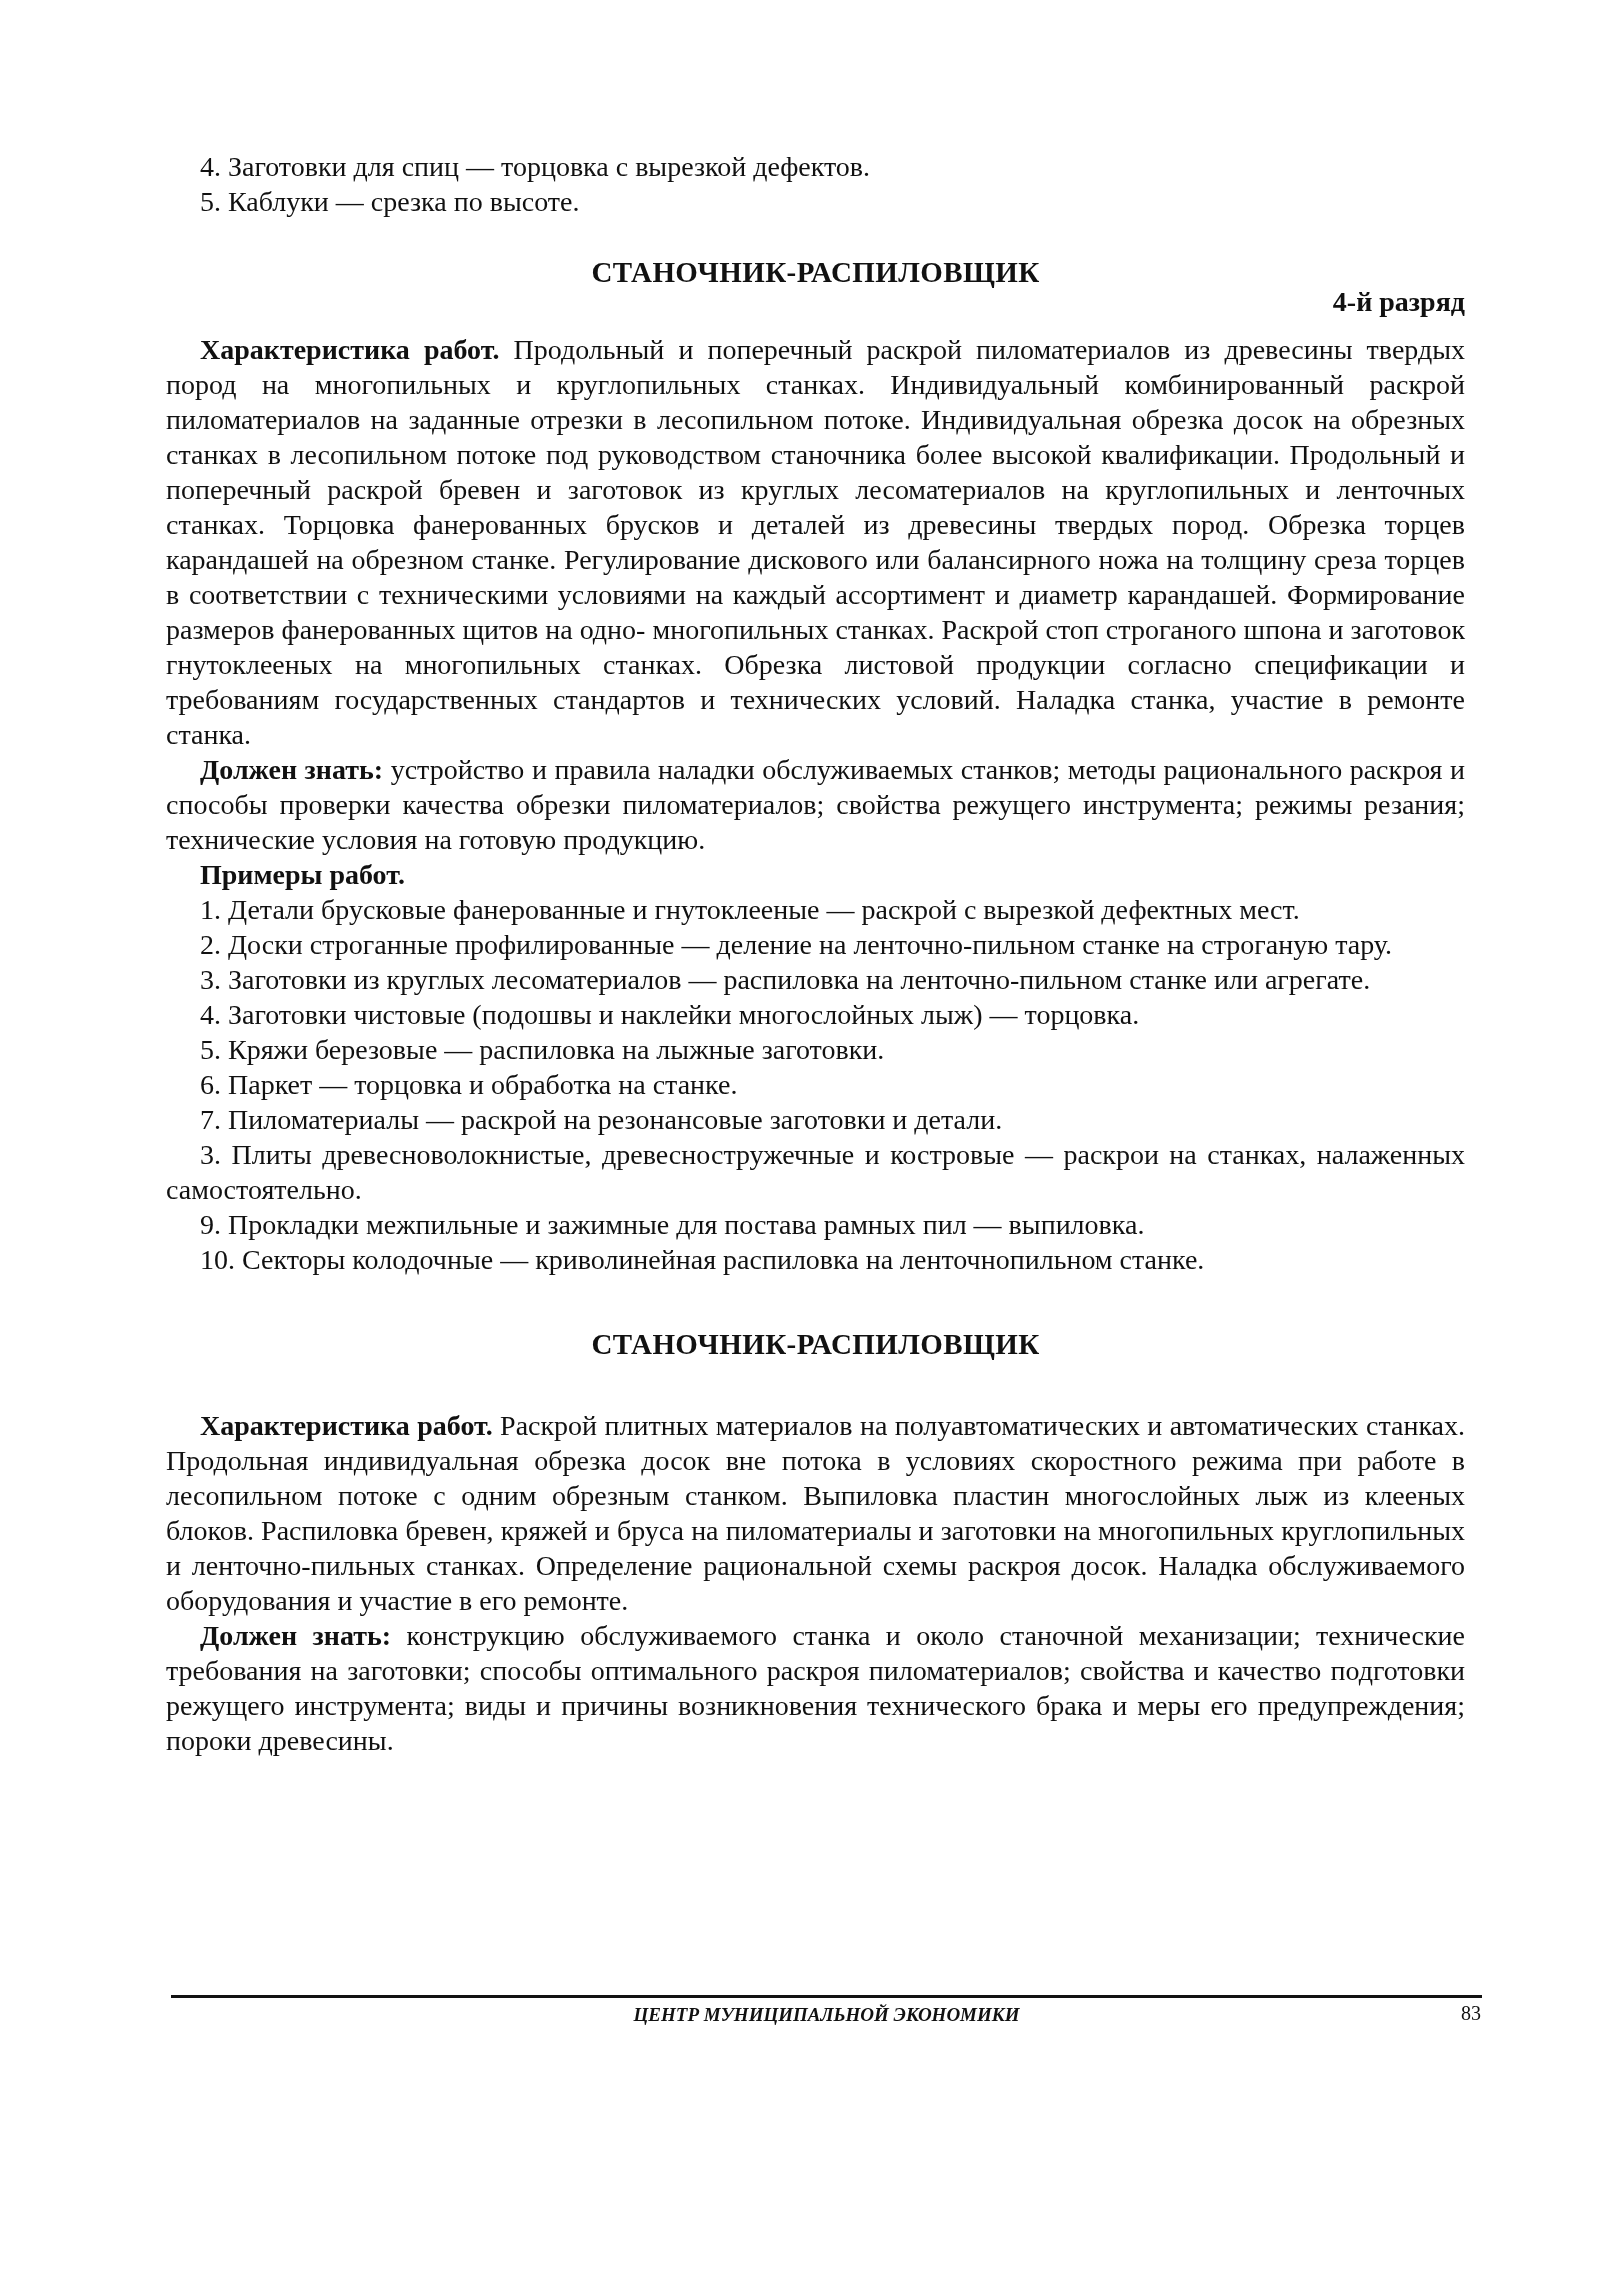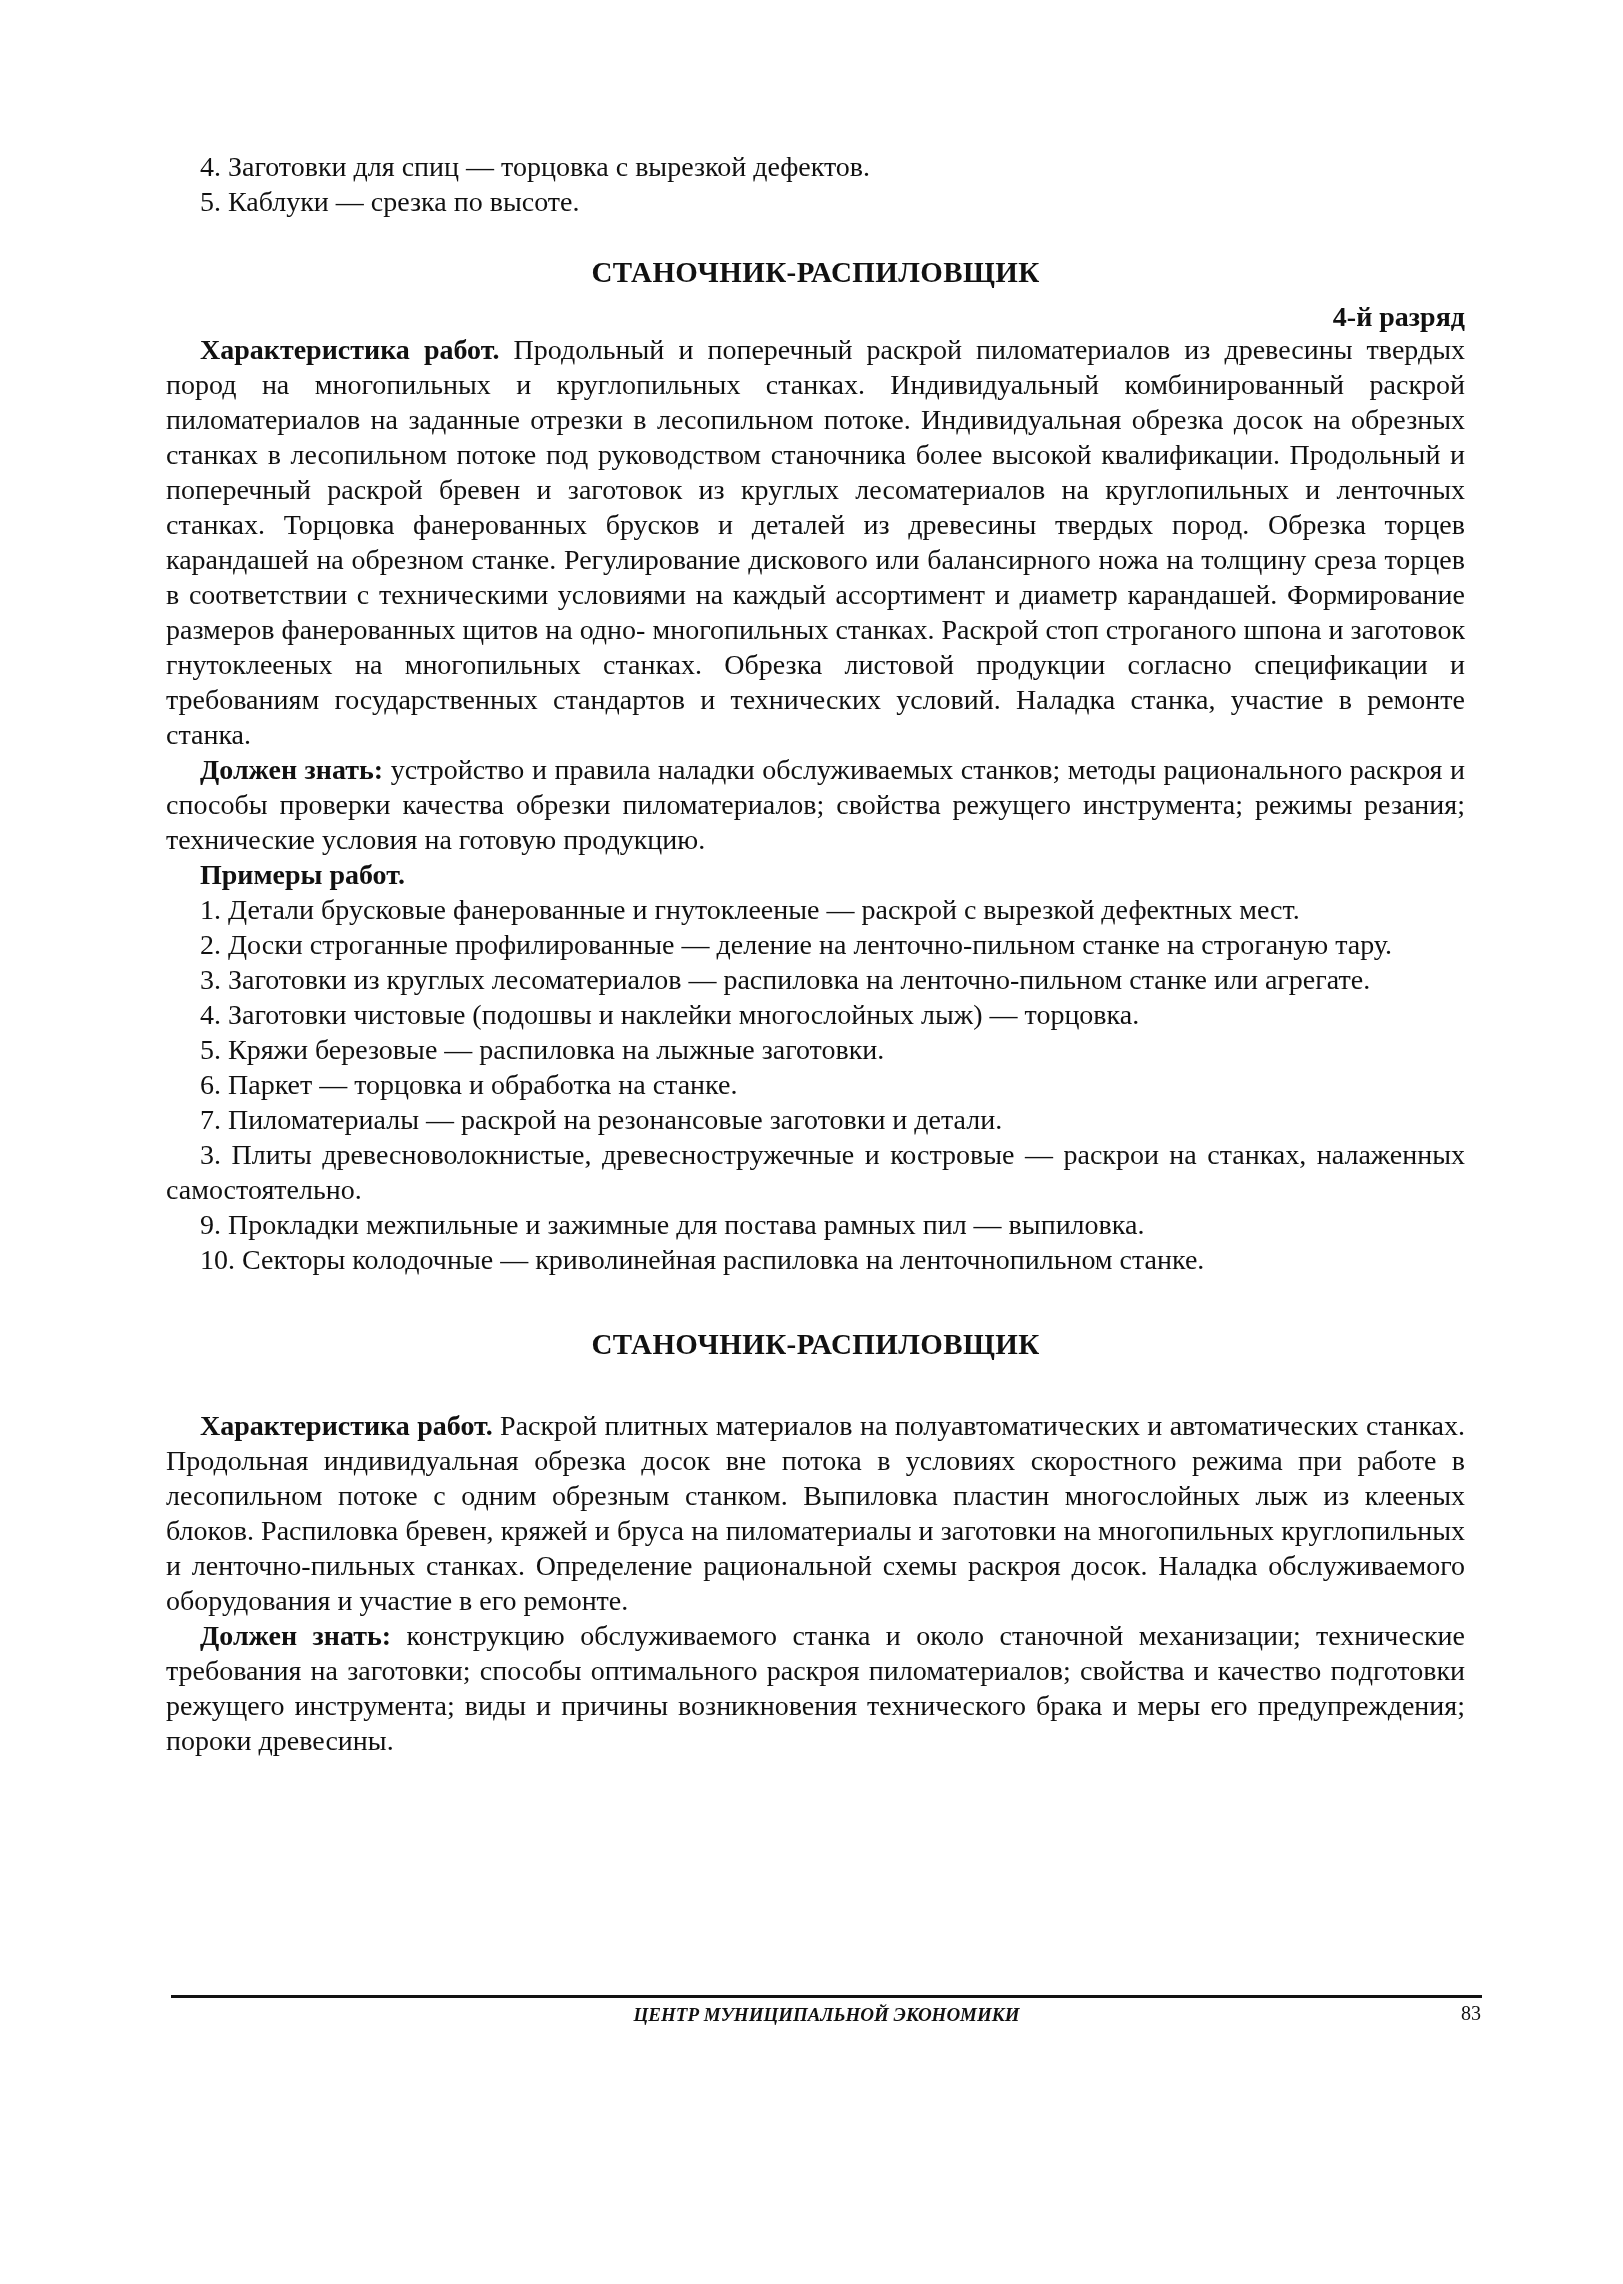--- a/index.html
+++ b/index.html
@@ -37,21 +37,21 @@
 <body>
 
 <div class="page">
 
   <div class="block" style="top:149px;">
     <p class="item">4. Заготовки для спиц — торцовка с вырезкой дефектов.</p>
     <p class="item">5. Каблуки — срезка по высоте.</p>
   </div>
 
   <div class="title" style="top:256px;">СТАНОЧНИК-РАСПИЛОВЩИК</div>
-  <div class="grade" style="top:301px;">4-й разряд</div>
+  <div class="grade" style="top:286px;">4-й разряд</div>
 
   <div class="block" style="top:332px;">
     <p class="para"><span class="bold">Характеристика работ.</span><span> Продольный и поперечный раскрой пиломатериалов из древесины твердых пород на многопильных и круглопильных станках. Индивидуальный комбинированный раскрой пиломатериалов на заданные отрезки в лесопильном потоке. Индивидуальная обрезка досок на обрезных станках в лесопильном потоке под руководством станочника более высокой квалификации. Продольный и поперечный раскрой бревен и заготовок из круглых лесоматериалов на круглопильных и ленточных станках. Торцовка фанерованных брусков и деталей из древесины твердых пород. Обрезка торцев карандашей на обрезном станке. Регулирование дискового или балансирного ножа на толщину среза торцев в соответствии с техническими условиями на каждый ассортимент и диаметр карандашей. Формирование размеров фанерованных щитов на одно- многопильных станках. Раскрой стоп строганого шпона и заготовок гнутоклееных на многопильных станках. Обрезка листовой продукции согласно спецификации и требованиям государственных стандартов и технических условий. Наладка станка, участие в ремонте станка.</span></p>
     <p class="para"><span class="bold">Должен знать:</span><span> устройство и правила наладки обслуживаемых станков; методы рационального раскроя и способы проверки качества обрезки пиломатериалов; свойства режущего инструмента; режимы резания; технические условия на готовую продукцию.</span></p>
     <p class="item bold">Примеры работ.</p>
     <div>
       <p class="item">1. Детали брусковые фанерованные и гнутоклееные — раскрой с вырезкой дефектных мест.</p>
       <p class="item">2. Доски строганные профилированные — деление на ленточно-пильном станке на строганую тару.</p>
       <p class="item">3. Заготовки из круглых лесоматериалов — распиловка на ленточно-пильном станке или агрегате.</p>
       <p class="item">4. Заготовки чистовые (подошвы и наклейки многослойных лыж) — торцовка.</p>

